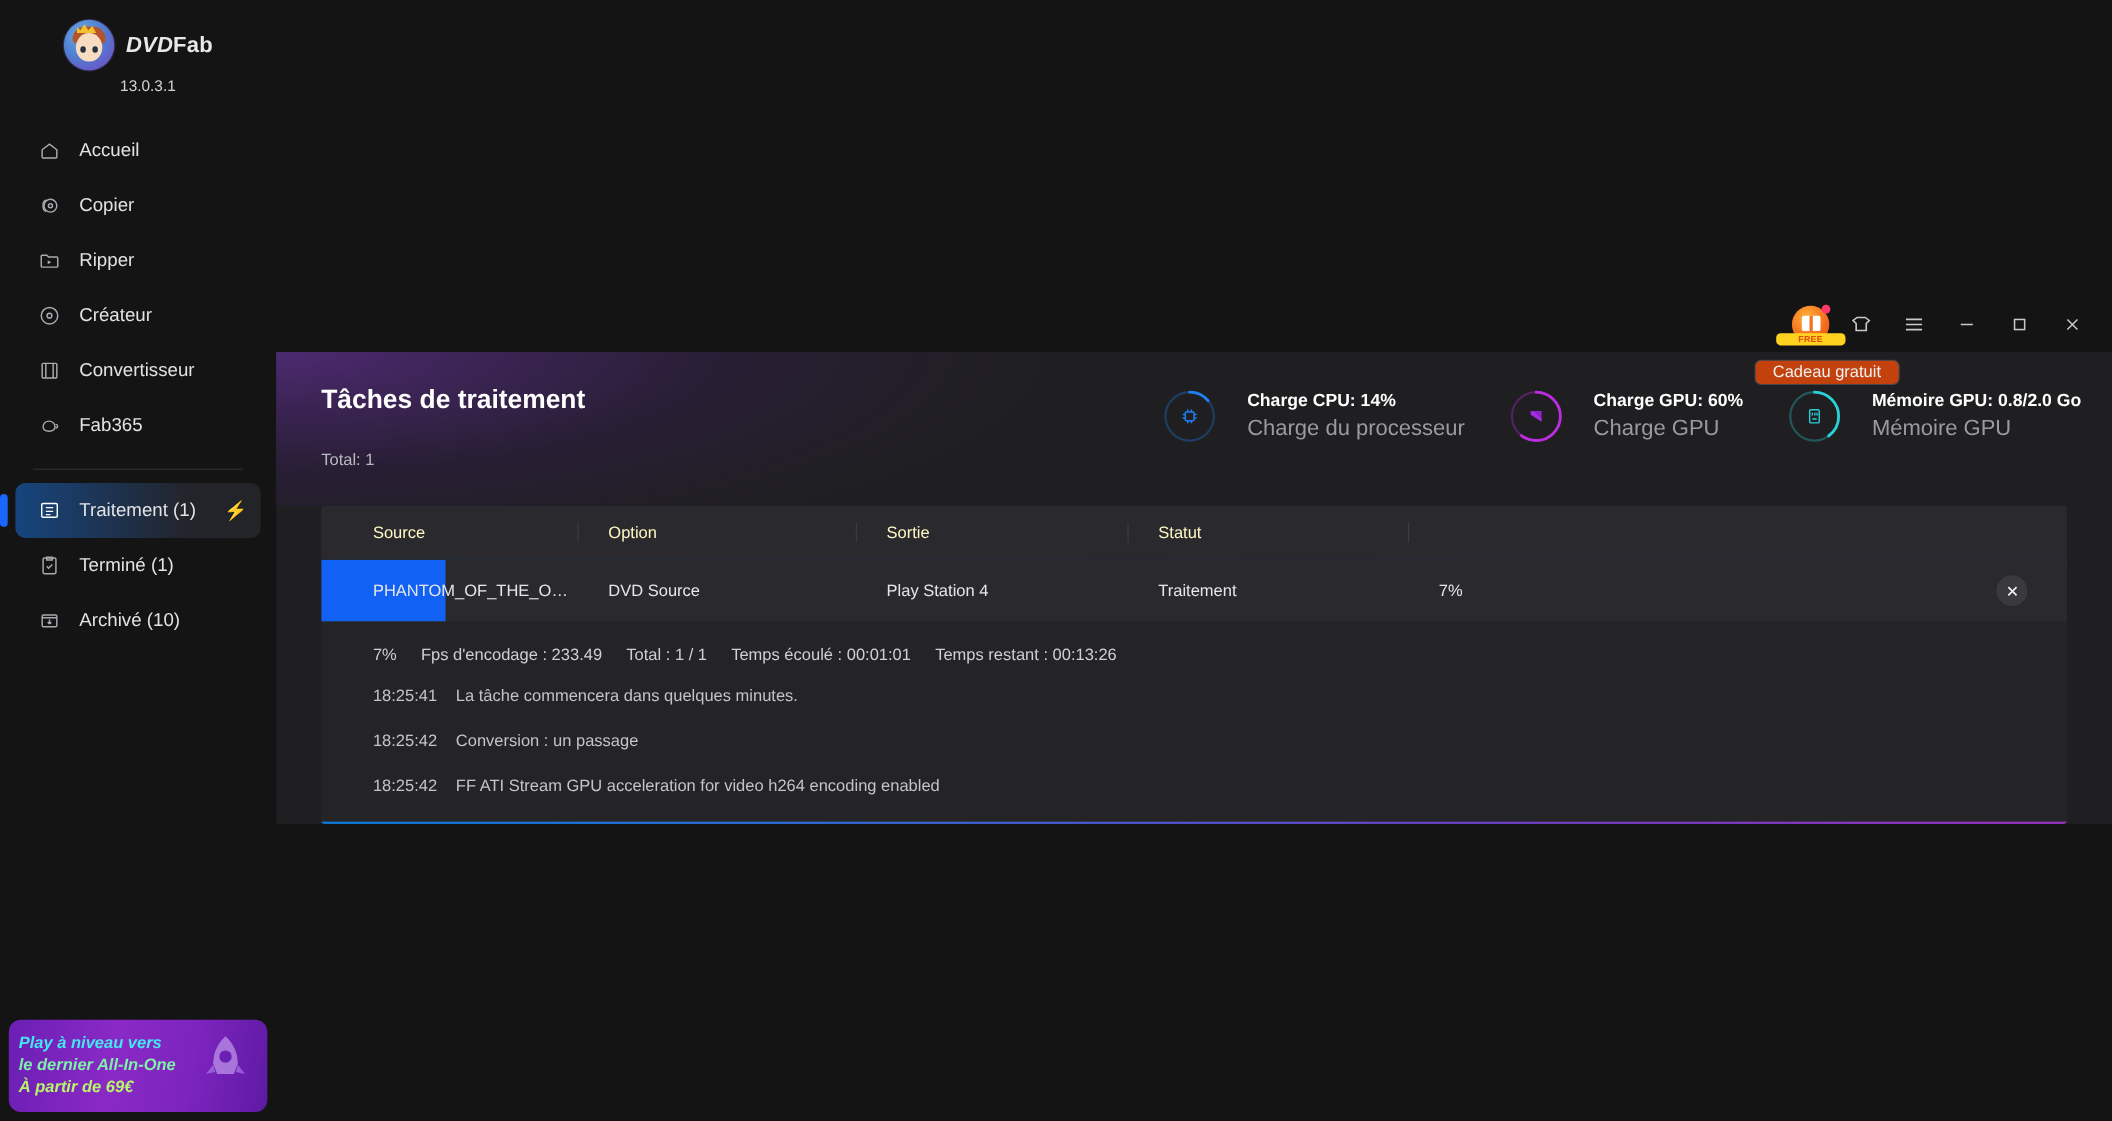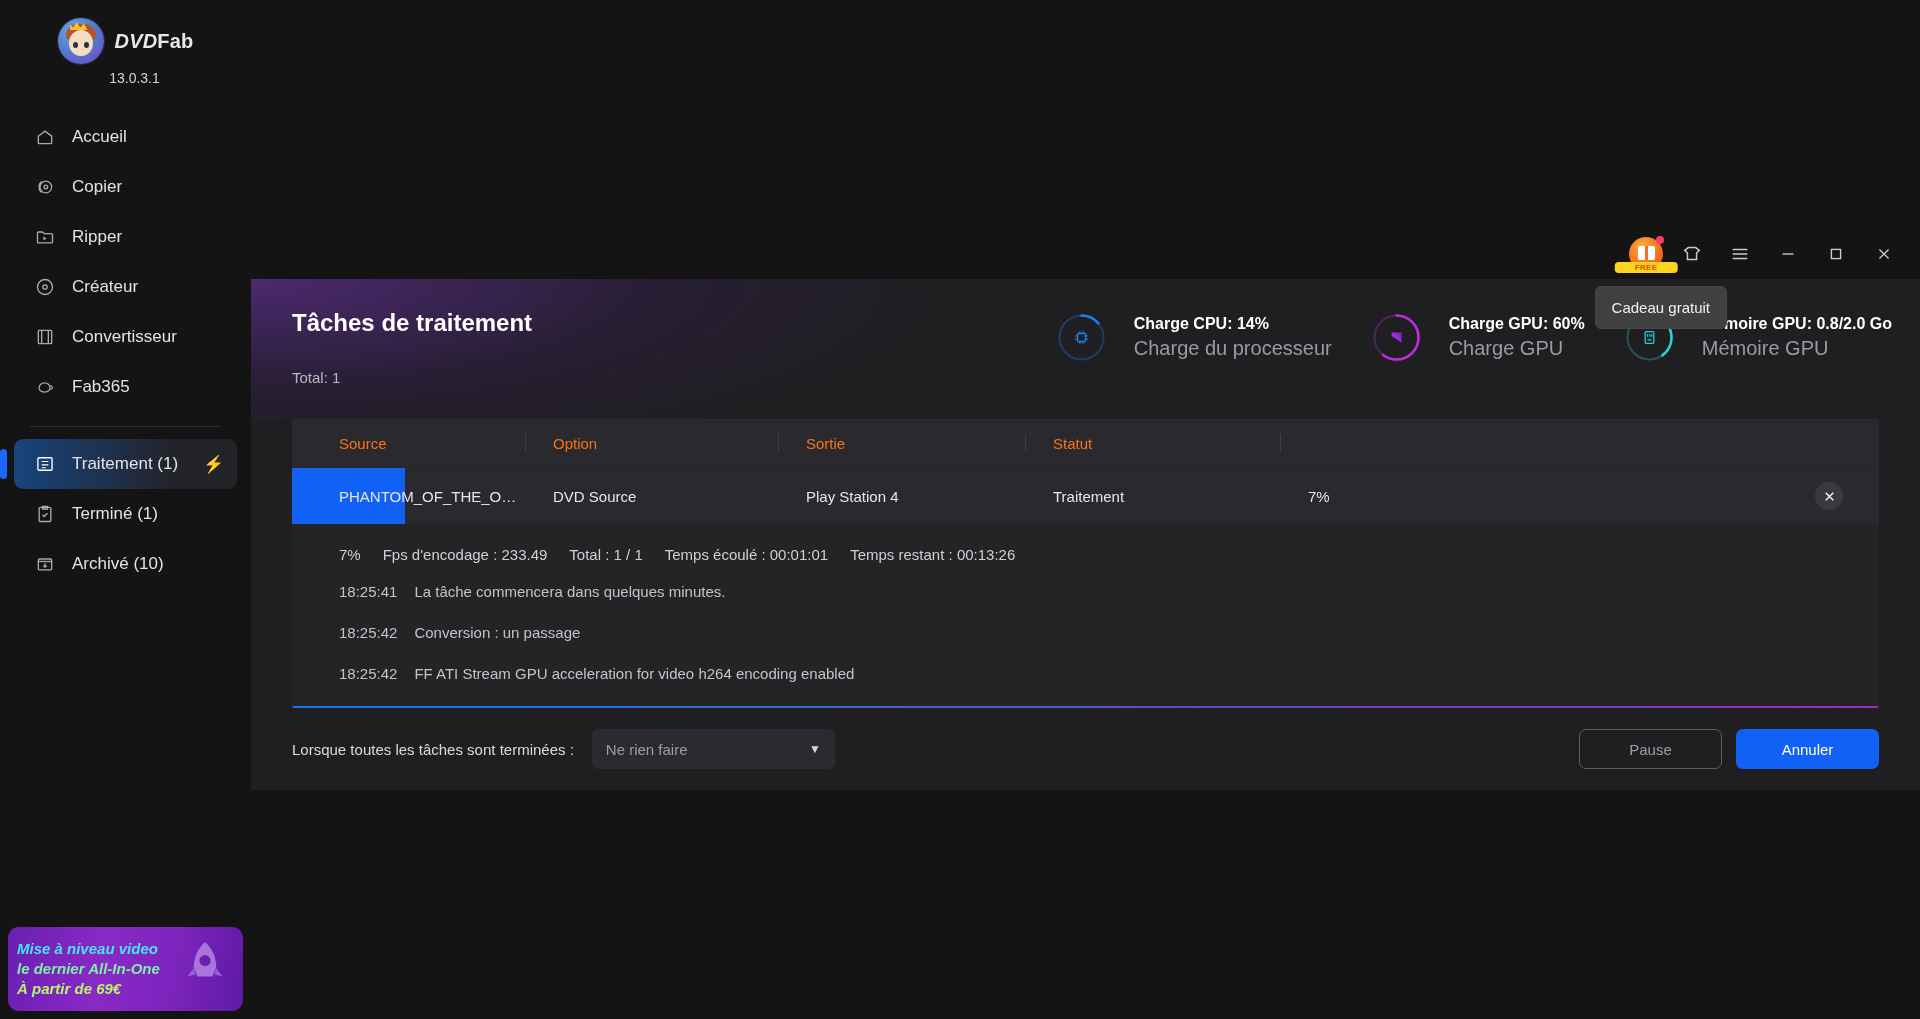--- a/index.html
+++ b/index.html
@@ -106,22 +106,22 @@
   .gift-box::after { content:""; position:absolute; left: 7px; top:0; width:3px; height:14px; background:#f4711e; }
   .gift-free {
     position: absolute; bottom: -2px; left: 50%; transform: translateX(-50%);
     background: #ffd21f; color: #e2490f; font-size: 8px; font-weight: 800;
     padding: 1px 20px; border-radius: 4px; letter-spacing: .3px;
   }
   .gift-dot { position: absolute; right: 2px; top: 2px; width: 8px; height: 8px; border-radius: 50%; background: #ff3b6b; }
 
   .tooltip {
     position: absolute; right: 193px; top: 57px;
-    background: #404040; border: 1px solid #46464d; border-radius: 6px;
-    padding: 12px 16px; font-size: 15px; color: #f0f0f2; white-space: nowrap; z-index: 30;
+    background: #c2410c; border: 1px solid #46464d; border-radius: 6px;
+    padding: 2px 16px; font-size: 15px; color: #f0f0f2; white-space: nowrap; z-index: 30;
   }
 
   .header-zone {
     position: relative; height: 140px; flex: 0 0 140px;
     background:
       radial-gradient(900px 240px at 0% 0%, rgba(104,48,160,.62) 0%, rgba(60,28,96,.30) 45%, rgba(31,31,33,0) 78%),
       #1f1f21;
   }
   .page-title { position: absolute; left: 41px; top: 30px; font-size: 24px; font-weight: bold; color: #ffffff; }
   .page-total { position: absolute; left: 41px; top: 90px; font-size: 15px; color: #b9b9bf; }
@@ -137,21 +137,21 @@
   .stat-text .t2 { font-size: 20px; color: #9a9aa2; line-height: 1.35; }
 
   
   .panel {
     margin: 0 41px; background: #242427; border-radius: 3px;
     flex: 1 1 auto; display: flex; flex-direction: column; overflow: hidden;
     max-height: 758px;
   }
   .thead {
     display: flex; align-items: center; height: 48px;
-    background: #2a2a2e; color: #f97316; font-size: 15px;
+    background: #2a2a2e; color: #fef9c3; font-size: 15px;
   }
   .thead .cell { position: relative; }
   .thead .cell + .cell::before {
     content: ""; position: absolute; left: 0; top: 50%; transform: translateY(-50%);
     width: 1px; height: 18px; background: #3d3d43;
   }
   .c-source { flex: 0 0 233px; padding-left: 47px; }
   .c-option { flex: 0 0 253px; padding-left: 28px; }
   .c-sortie { flex: 0 0 247px; padding-left: 28px; }
   .c-statut { flex: 0 0 255px; padding-left: 28px; }
@@ -318,21 +318,21 @@
     </nav>
 
     <div class="promo">
       <svg class="rocket" viewBox="0 0 60 70" fill="none">
         <path d="M30 6c8 7 12 17 12 27l-4 10H22l-4-10C18 23 22 13 30 6z" fill="#c9a6f2" opacity=".75"></path>
         <circle cx="30" cy="26" r="6" fill="#6a1fb3"></circle>
         <path d="M18 34l-7 9 9-2z" fill="#a77ce8" opacity=".8"></path>
         <path d="M42 34l7 9-9-2z" fill="#a77ce8" opacity=".8"></path>
       </svg>
       <div class="promo-text">
-        <div class="promo-line c1">Mise à niveau video</div>
+        <div class="promo-line c1">Play à niveau vers</div>
         <div class="promo-line c2">le dernier All-In-One</div>
         <div class="promo-line c3">À partir de 69€</div>
       </div>
     </div>
   </aside>
 
   <section class="main">
 
     <div class="titlebar">
       <div class="gift-badge">
@@ -478,25 +478,14 @@
             </div>
             <div class="log-row">
               <span class="ts">18:25:42</span>
               <span>FF ATI Stream GPU acceleration for video h264 encoding enabled</span>
             </div>
           </div>
         </div>
       </div>
     </div>
 
-    <div class="bottombar">
-      <span class="bb-label">Lorsque toutes les tâches sont terminées :</span>
-      <div class="select">
-        <span>Ne rien faire</span>
-        <span class="caret">▼</span>
-      </div>
-      <div class="bb-actions">
-        <div class="btn btn-ghost">Pause</div>
-        <div class="btn btn-primary">Annuler</div>
-      </div>
-    </div>
   </section>
 </div>
 
 </body></html>

